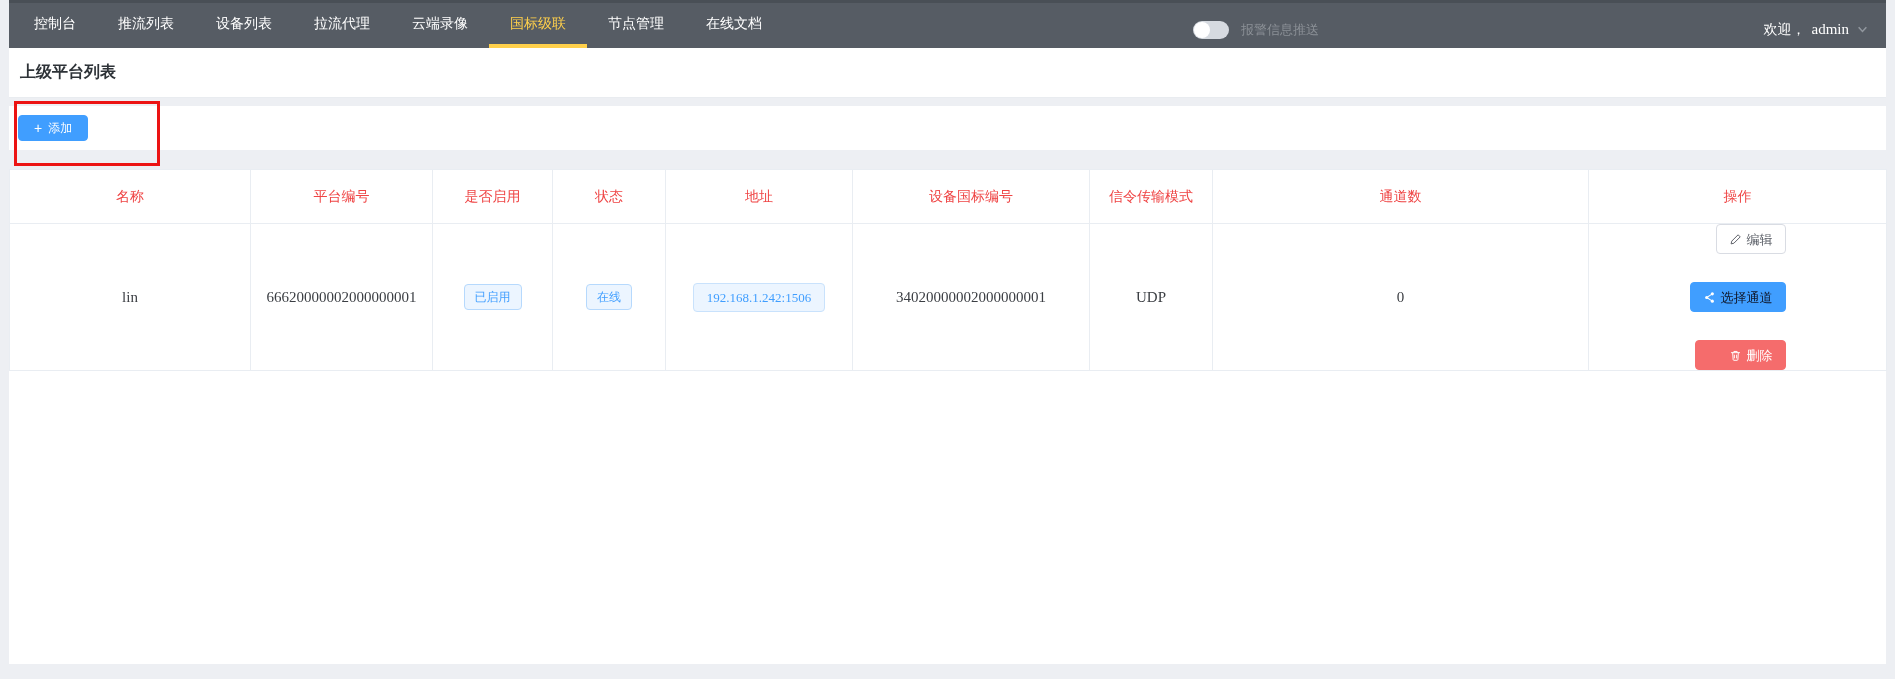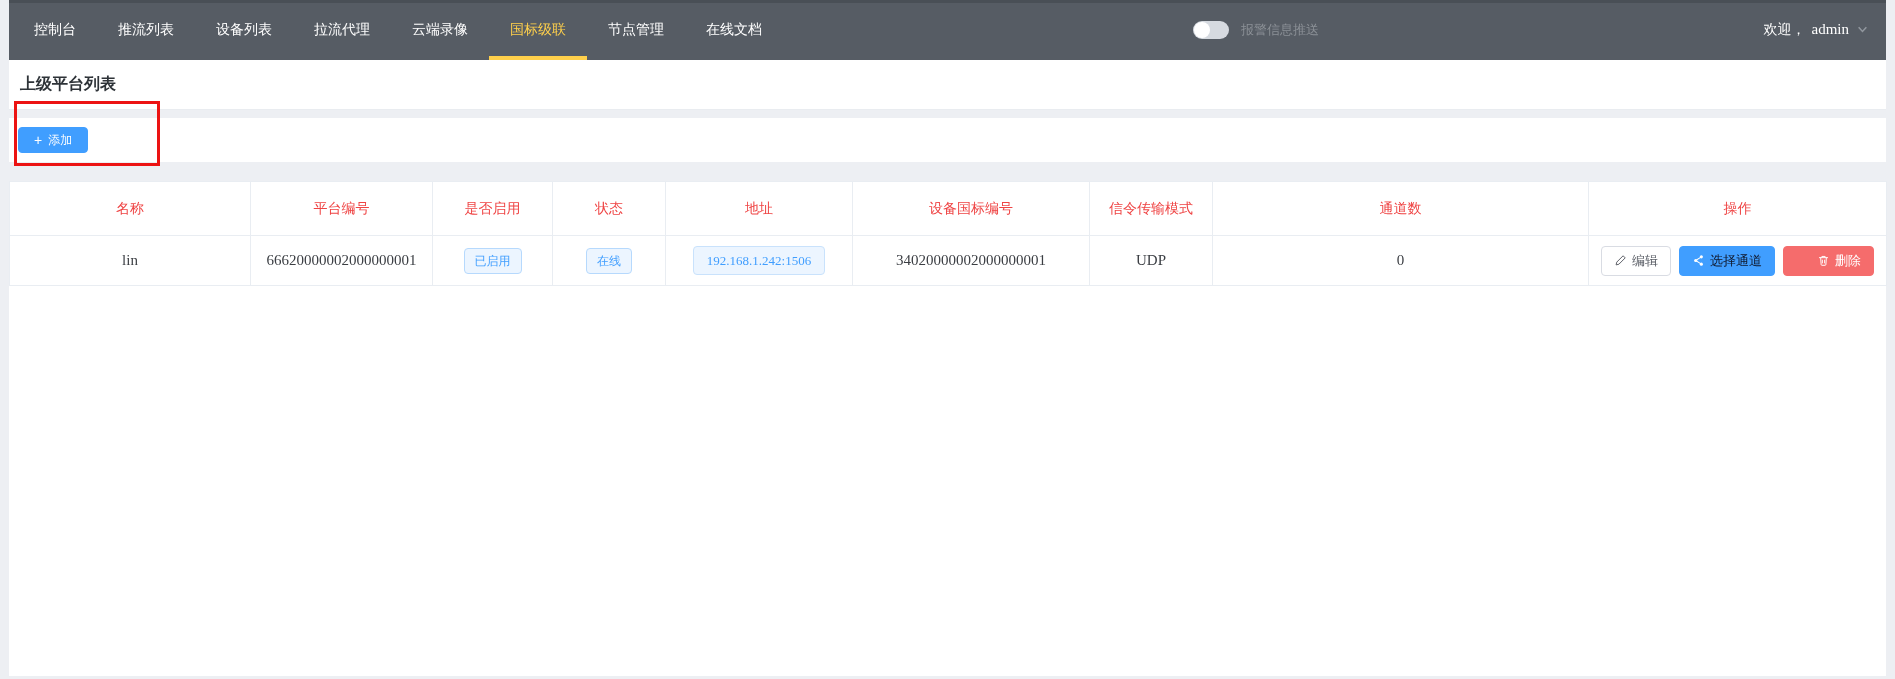--- a/index.html
+++ b/index.html
@@ -1,21 +1,21 @@
 <!DOCTYPE html>
 <html><head>
 <meta charset="utf-8">
 <style>
   * { margin:0; padding:0; box-sizing:border-box; }
   html,body { width:1895px; height:679px; overflow:hidden;
     background:#edeff3; font-family:"Liberation Sans", sans-serif; }
   .app { margin:0 9px; position:relative; }
 
   
-  .navbar { height:60px; background:#565c64; border-top:3px solid #494f56;
+  .navbar { height:48px; background:#565c64; border-top:3px solid #494f56;
     display:flex; align-items:stretch; position:relative; }
   .tabs { display:flex; align-items:stretch; padding-left:4px; }
   .tab { color:#ffffff; font-size:14px; padding:0 21px; display:flex;
     align-items:center; cursor:pointer; border-bottom:4px solid transparent; }
   .tab.active { color:#ffd04b; border-bottom-color:#ffd04b; }
   .alarm-group { position:absolute; left:1184px; top:0; height:53px;
     display:flex; align-items:center; gap:12px; }
   .toggle { width:36px; height:18px; border-radius:9px; background:#d6dae0;
     position:relative; cursor:pointer; }
   .toggle .knob { position:absolute; left:1px; top:1px; width:16px; height:16px;
@@ -53,21 +53,21 @@
   th { height:54px; color:#ef4444; font-size:14px; font-weight:normal;
     background:#ffffff; }
   td { height:50px; color:#3b3e43; font-size:15px;
     font-family:"Liberation Serif", serif; }
   .tag { display:inline-block; font-family:"Liberation Sans", sans-serif;
     font-size:12px; color:#409eff; background:#ecf5ff; border:1px solid #b6d9fd;
     border-radius:4px; padding:6px 10px; line-height:1; }
   .addr-btn { display:inline-block; font-family:"Liberation Serif", serif;
     font-size:13px; color:#409eff; background:#ecf5ff; border:1px solid #c9e2fc;
     border-radius:4px; padding:7px 13px; line-height:1; cursor:pointer;text-align:center; }
-  .actions { display:inline-flex; align-items:flex-end; gap:8px; }
+  .actions { display:inline-flex; align-items:flex-end; gap:28px;flex-direction:column; }
   .btn { display:inline-flex; align-items:center; gap:5px; height:30px;
     padding:0 12px; border-radius:4px; font-size:13px; cursor:pointer;
     font-family:"Liberation Sans", sans-serif; line-height:1; }
   .btn-edit { background:#ffffff; border:1px solid #d9dce3; color:#5a5e66; }
   .btn-primary { background:#409eff; border:1px solid #409eff; color:#0f172a; }
   .btn-danger { background:#f56c6c; border:1px solid #f56c6c; color:#ffffff;padding-left:33px; }
 
   
   .annotation-rect { position:absolute; left:5px; top:101px; width:146px;
     height:65px; border:3px solid #ec1313; z-index:10; pointer-events:none; }

